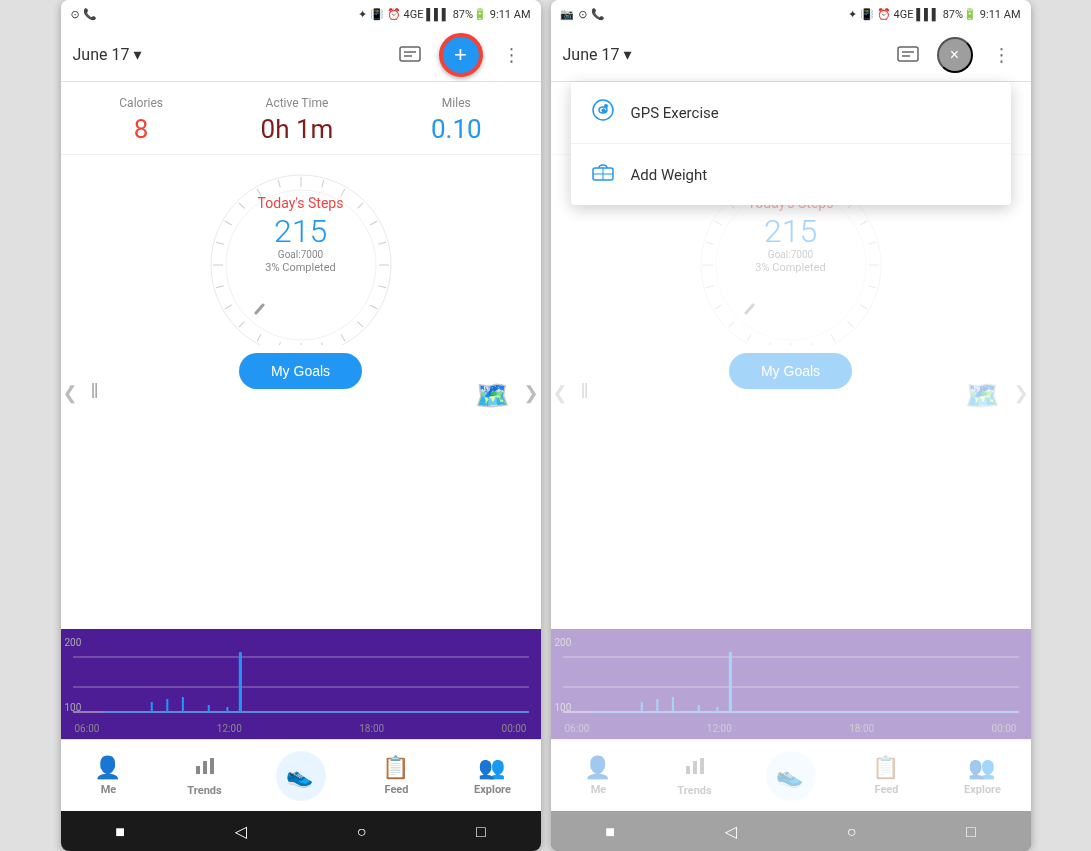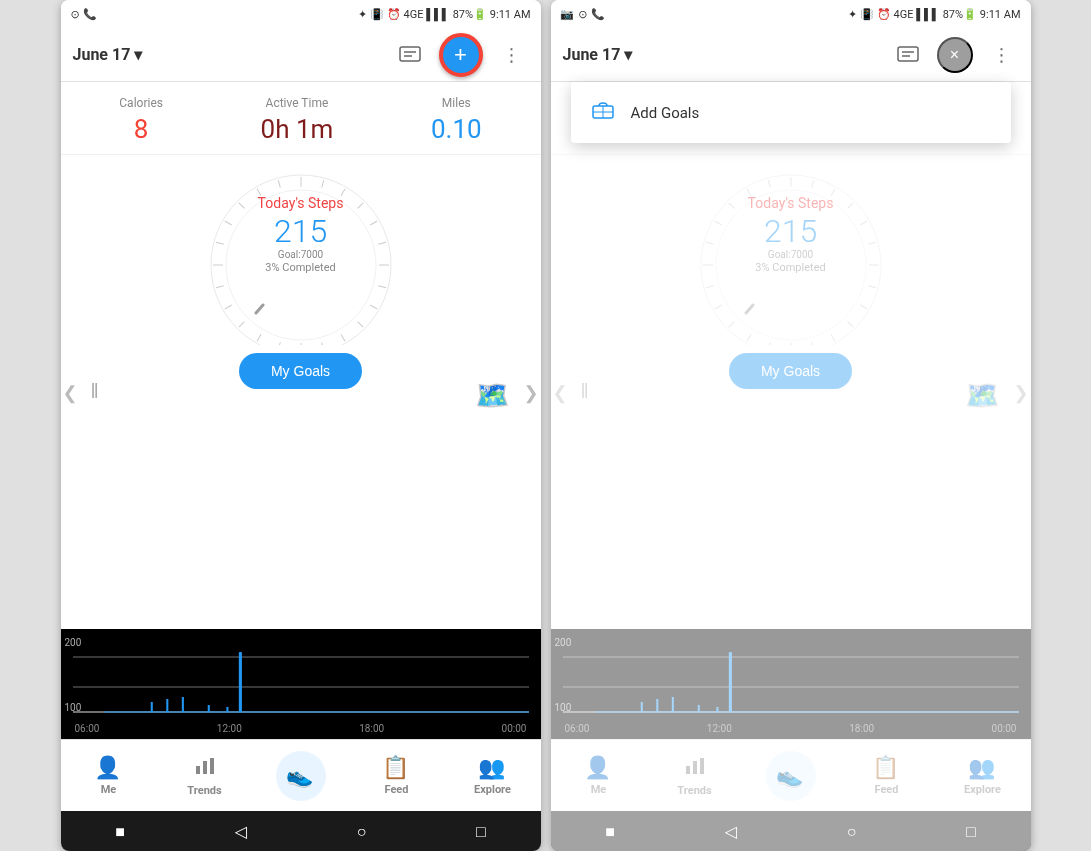--- a/index.html
+++ b/index.html
@@ -45,21 +45,21 @@
       background: #fff;
       height: 54px;
       display: flex;
       align-items: center;
       padding: 0 12px;
       border-bottom: 1px solid #e0e0e0;
       flex-shrink: 0;
     }
     .header-date {
       font-size: 16px;
-      font-weight: 700;
+      font-weight: 400;
       color: #333;
       display: flex;
       align-items: center;
       gap: 4px;
       flex: 1;
     }
     .header-icons { display: flex; align-items: center; gap: 12px; }
     .icon-btn {
       width: 34px; height: 34px;
       border: none; background: none;
@@ -165,26 +165,25 @@
       justify-content: space-between;
       padding: 0 20px;
       margin-top: -10px;
       margin-bottom: 6px;
       width: 100%;
     }
     .pause-icon { font-size: 20px; color: #aaa; }
     .map-icon { font-size: 28px; }
     
     .chart-section {
-      background: #000000;
+      background: #4c1d95;
       padding: 8px 12px 4px;
       height: 110px;
       flex-shrink: 0;
       position: relative;
-      text-decoration: underline;
     }
     .chart-svg { width: 100%; height: 80px; }
     .chart-labels {
       display: flex;
       justify-content: space-between;
       font-size: 10px;
       color: #888;
       padding: 0 2px;
       margin-top: 2px;
     }
@@ -493,27 +492,38 @@
         <button class="icon-btn">
           <span>⋮</span>
         </button>
       </div>
     </div>
 
     <div class="dropdown-menu">
       <div class="dropdown-item">
         <span class="menu-icon">
           <svg width="24" height="24" viewBox="0 0 24 24">
+            <circle cx="12" cy="12" r="10" fill="none" stroke="#2196F3" stroke-width="1.5"></circle>
+            <path d="M8 12 C8 8, 16 8, 16 12 C16 16, 8 16, 8 12Z" fill="none" stroke="#2196F3" stroke-width="1.5"></path>
+            <circle cx="15" cy="8" r="2" fill="#2196F3"></circle>
+            <path d="M13 10 L16 14 L12 15 L10 12Z" fill="#2196F3"></path>
+          </svg>
+        </span>
+        <span>GPS Exercise</span>
+      </div>
+      <div class="dropdown-item">
+        <span class="menu-icon">
+          <svg width="24" height="24" viewBox="0 0 24 24">
             <rect x="2" y="8" width="20" height="12" rx="2" fill="none" stroke="#2196F3" stroke-width="1.5"></rect>
             <line x1="2" y1="14" x2="22" y2="14" stroke="#2196F3" stroke-width="1"></line>
             <line x1="12" y1="8" x2="12" y2="20" stroke="#2196F3" stroke-width="1"></line>
             <path d="M8 8 Q8 5, 12 5 Q16 5, 16 8" fill="none" stroke="#2196F3" stroke-width="1.5"></path>
           </svg>
         </span>
-        <span>Add Goals</span>
+        <span>Add Weight</span>
       </div>
     </div>
 
     <div class="overlay"></div>
 
     <div class="stats-row">
       <div class="stat-item">
         <div class="stat-label">Calories</div>
         <div class="stat-value stat-calories">8</div>
       </div>

